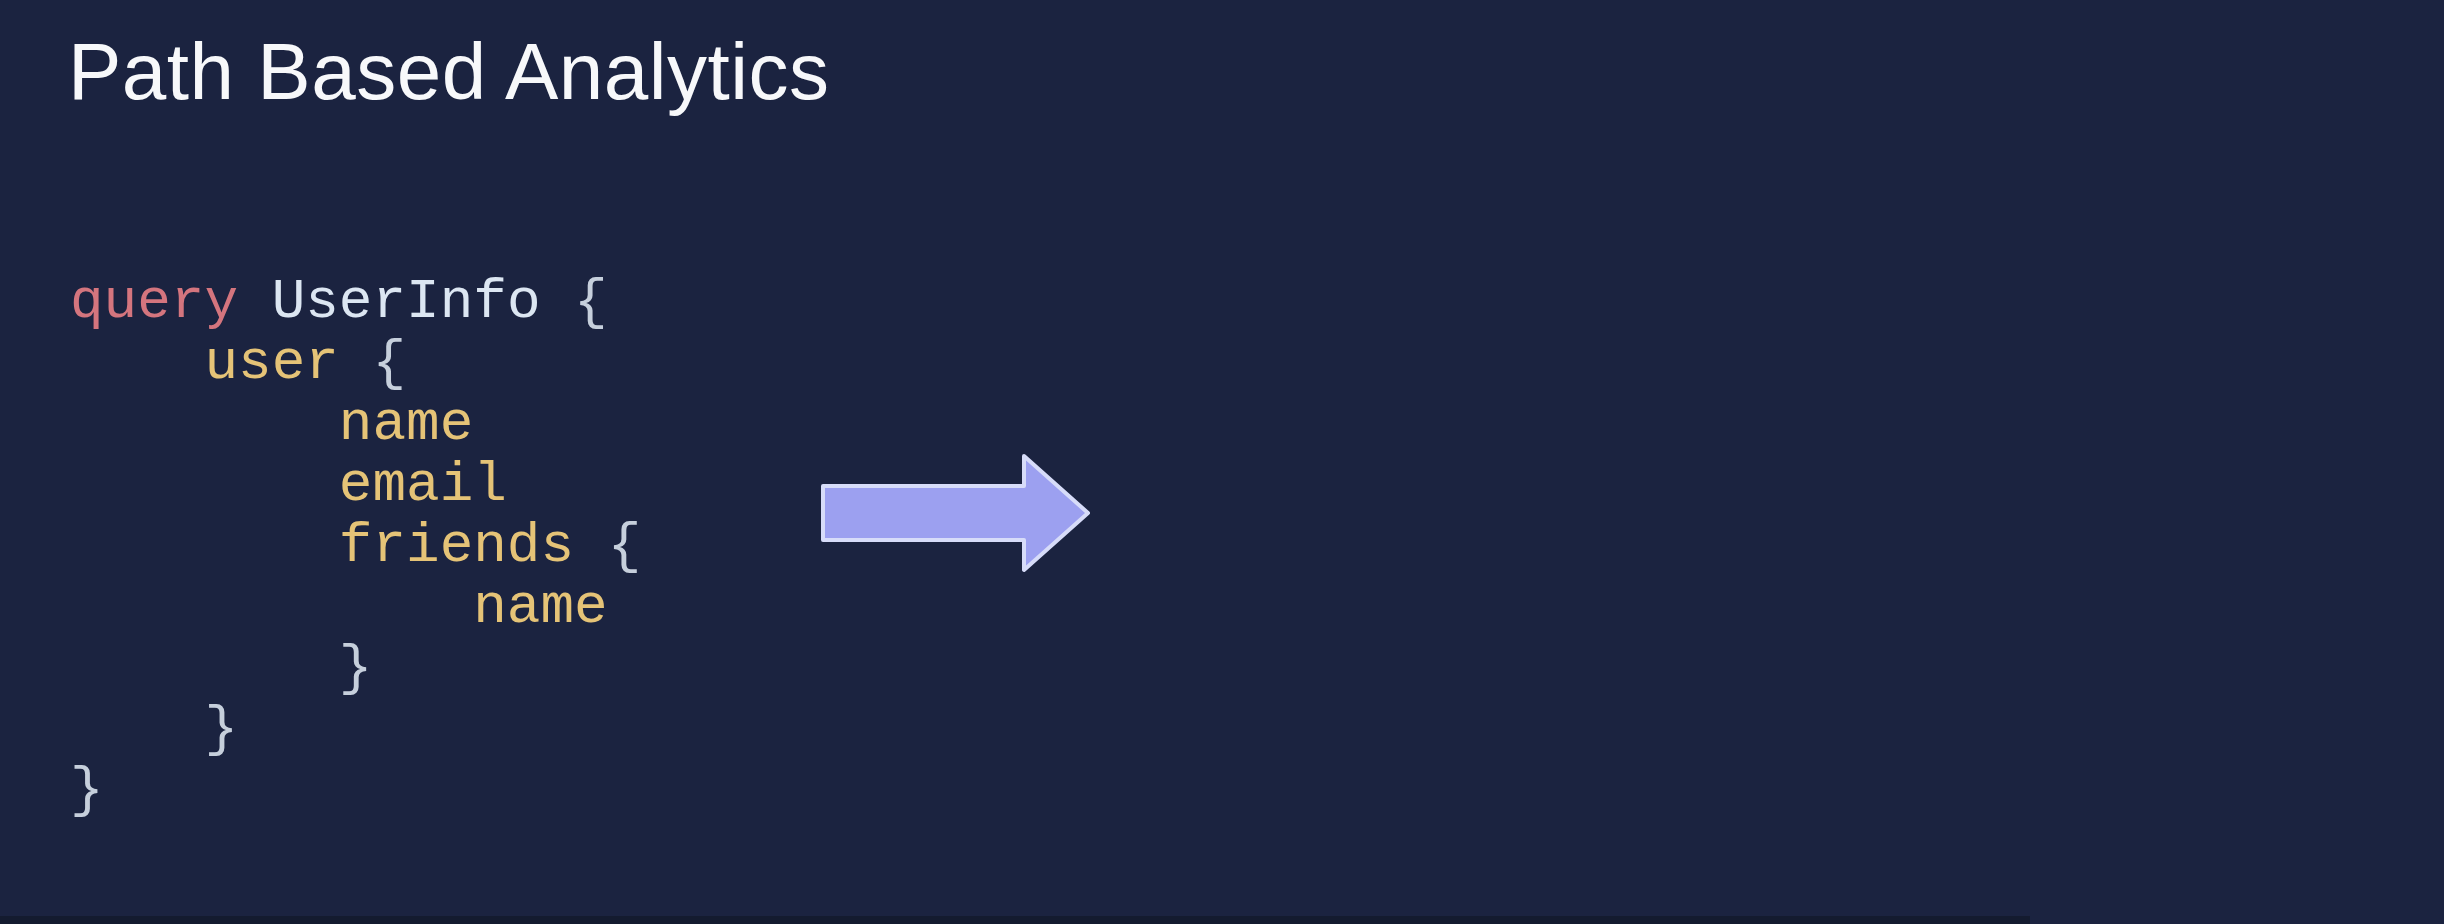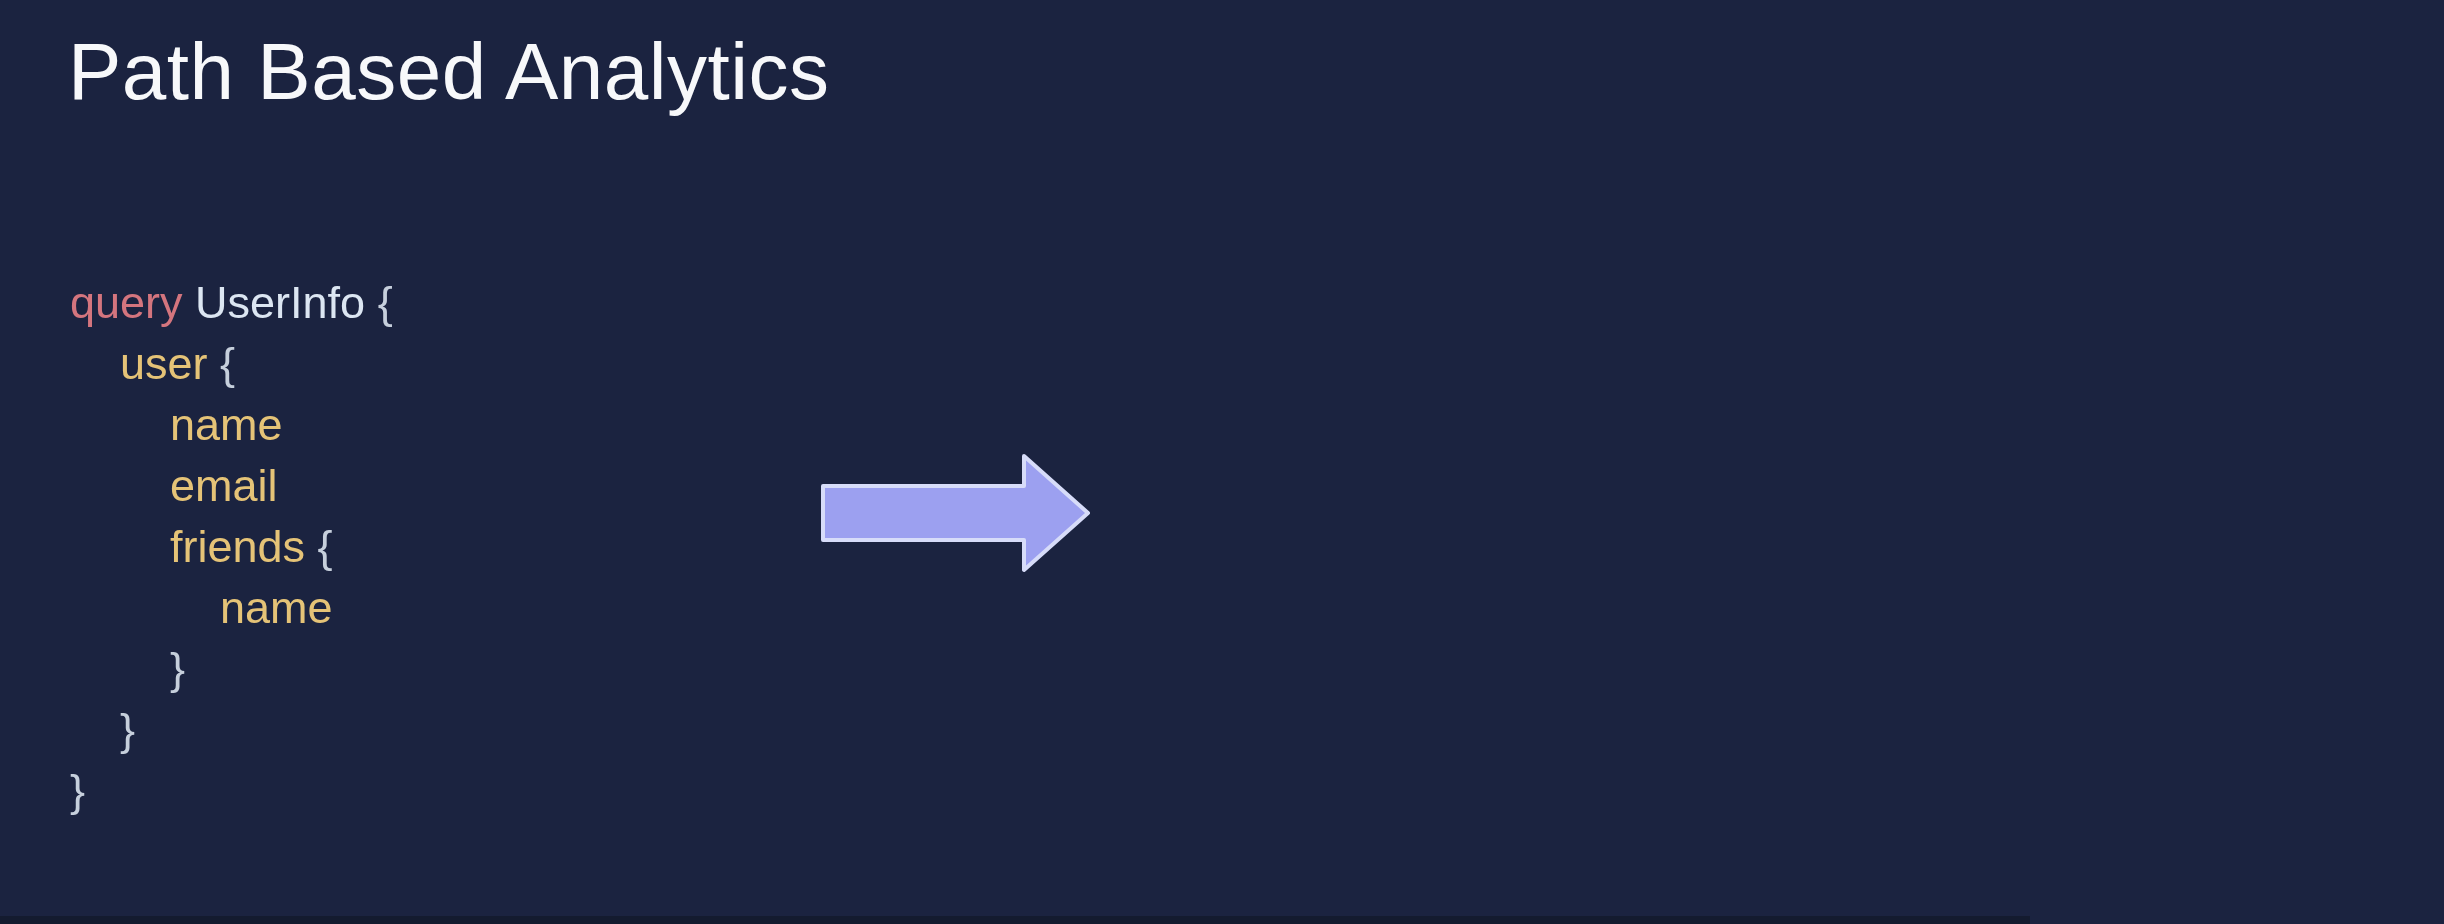--- a/index.html
+++ b/index.html
@@ -26,22 +26,22 @@
     color: var(--title-text, #f7f8fa);
     font-family: "Liberation Sans", sans-serif;
   }
   .code-block {
     position: absolute;
     left: 70px;
     top: 272px;
   }
   .code-block pre {
     margin: 0;
-    font-family: Liberation Sans, sans-serif;
-    font-size: 45px;
+    font-family: Liberation Mono, monospace;
+    font-size: 56px;
     line-height: 61px;
     font-weight: 500;
   }
   .code-line { height: 61px; white-space: pre; }
   .tok-keyword { color: var(--keyword, #d4757e); }
   .tok-type    { color: var(--type-name, #dce6f2); }
   .tok-brace   { color: var(--brace, #c6cfdc); }
   .tok-field   { color: var(--field, #e5c377); }
   .tok-plain   { color: var(--brace, #c6cfdc); }
 

